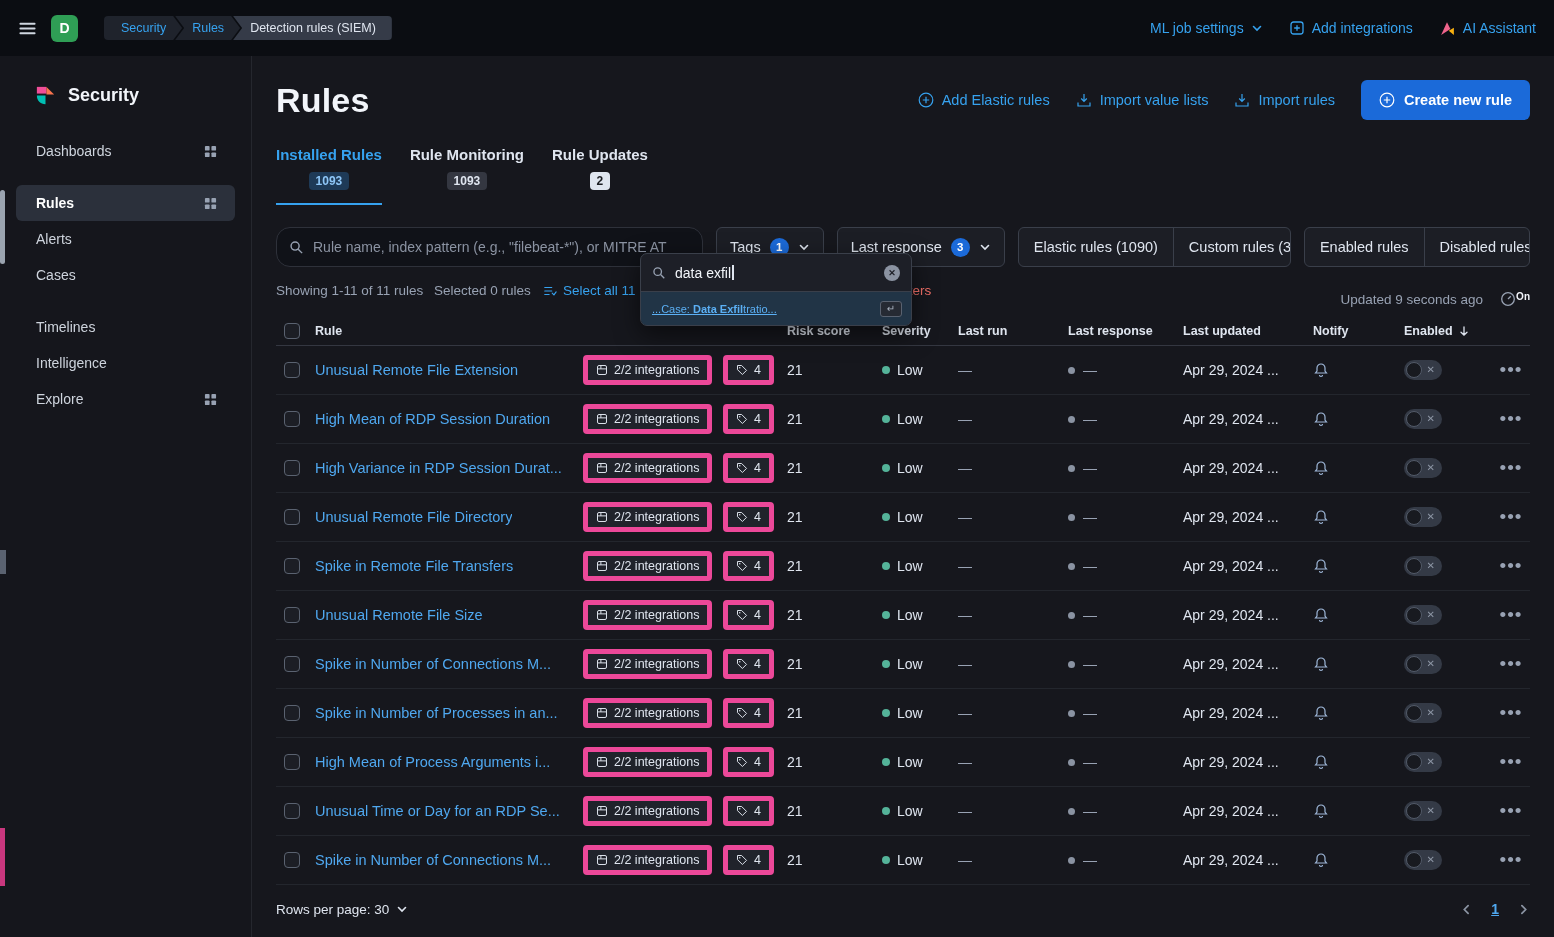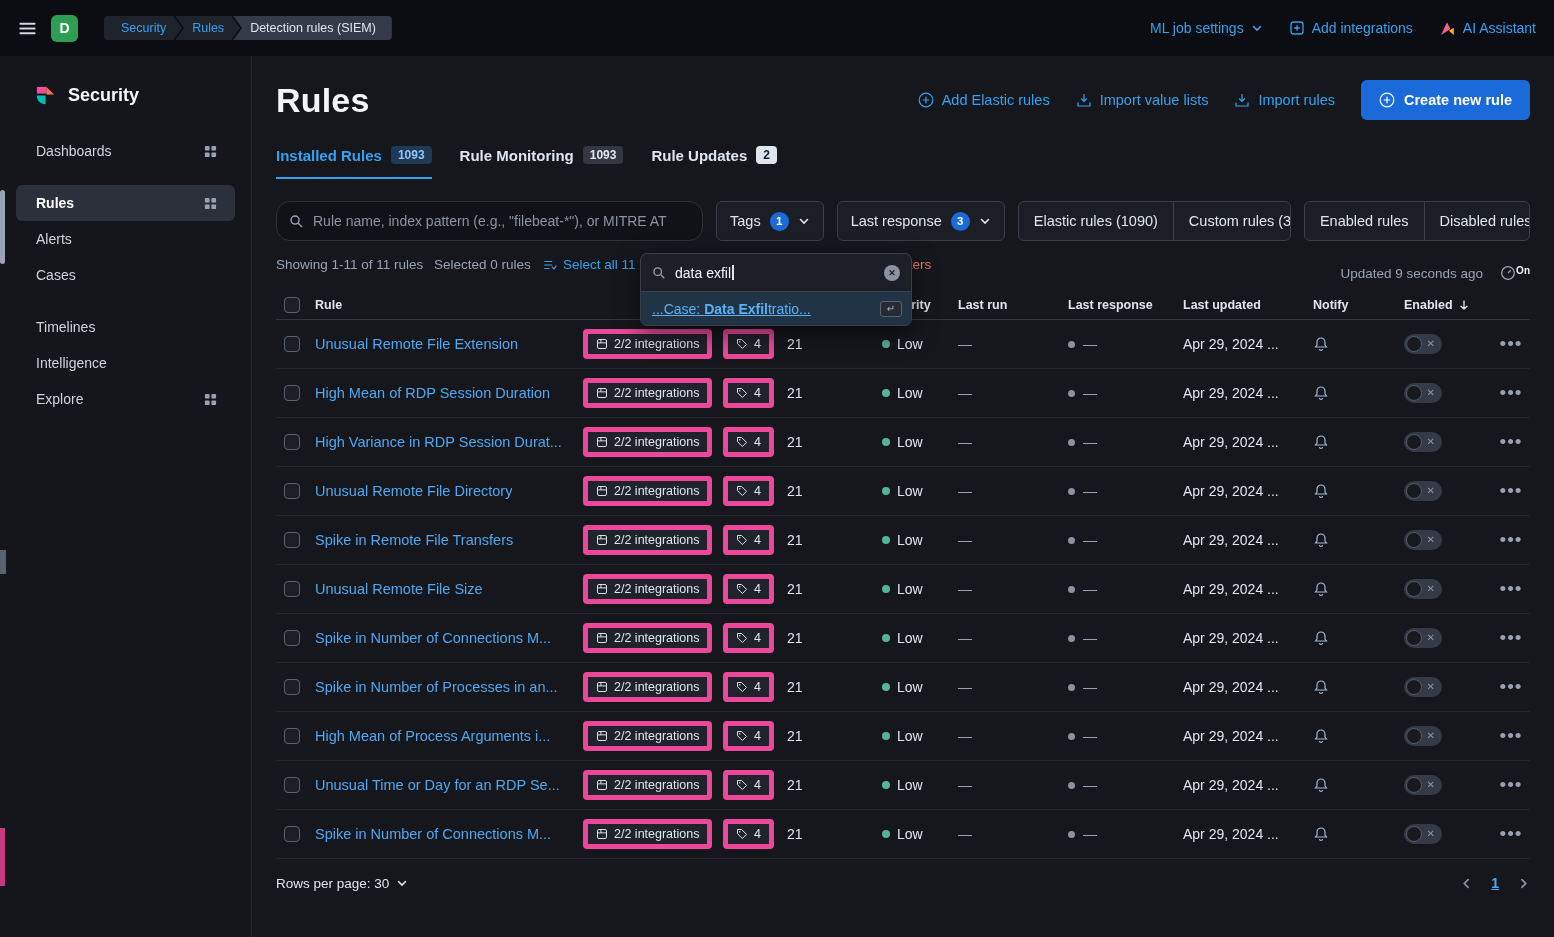--- a/index.html
+++ b/index.html
@@ -77,21 +77,21 @@
   .action-link { color:#36a2ef; font-size:14.5px; display:flex; align-items:center; gap:8px; cursor:pointer; white-space:nowrap; }
   .btn-primary {
     background:#1b6ad9; color:#fff; border:none; border-radius:6px;
     height:40px; padding:0 18px; font-size:14.5px; font-weight:600;
     display:flex; align-items:center; gap:9px; cursor:pointer;
     font-family:"Liberation Sans", sans-serif;
   }
 
   
   .tabs { display:flex; gap:28px; margin-top:26px; }
-  .tab { display:flex; align-items:center; gap:9px; padding-bottom:13px; font-size:15px; font-weight:600; color:#dfe5ef; cursor:pointer; border-bottom:2px solid transparent; }
+  .tab { display:flex; align-items:center; gap:9px; padding-bottom:13px; font-size:15px; font-weight:600; color:#dfe5ef; cursor:pointer; border-bottom:2px solid transparent;flex-direction:column; }
   .tab.active { color:#36a2ef; border-bottom-color:#36a2ef; }
   .tbadge { border-radius:4px; padding:2px 7px; font-size:12px; font-weight:600; }
   .tbadge.badge-active { background:#1e3a57; color:#8ec6f7; }
   .tbadge.badge-default { background:#343741; color:#dfe5ef; }
   .tbadge.badge-light { background:#dfe5ef; color:#1a1c21; }
 
   
   .filter-row { display:flex; align-items:center; gap:13px; margin-top:22px; }
   .search-box {
     flex:none; width:427px; height:40px; background:#101218;
@@ -188,21 +188,21 @@
   .popup-query { color:#f2f5fa; font-size:14px; flex:1; display:flex; align-items:center; }
   .caret { display:inline-block; width:1.5px; height:15px; background:#dfe5ef; margin-left:1px; }
   .clear-btn {
     width:16px; height:16px; border-radius:50%; background:#8b93a2; color:#1d1f27;
     font-size:9px; font-weight:700; display:flex; align-items:center; justify-content:center; cursor:pointer; flex:none;
   }
   .popup-suggestion {
     height:33px; display:flex; align-items:center; justify-content:space-between;
     padding:0 9px 0 11px; background:rgba(54,162,239,0.16); cursor:pointer;
   }
-  .sug-text { color:#5bb0f5; font-size:14px; text-decoration:underline; white-space:nowrap; overflow:hidden; }
+  .sug-text { color:#5bb0f5; font-size:11px; text-decoration:underline; white-space:nowrap; overflow:hidden; }
   .sug-text b { font-weight:700; }
   .return-key {
     width:22px; height:16px; border:1px solid #5a6270; border-radius:3px; background:#262a33;
     color:#aab3c0; font-size:10px; display:flex; align-items:center; justify-content:center; flex:none; margin-left:8px;
   }
 </style>
 </head>
 <body>
 
 <header class="global-header">

